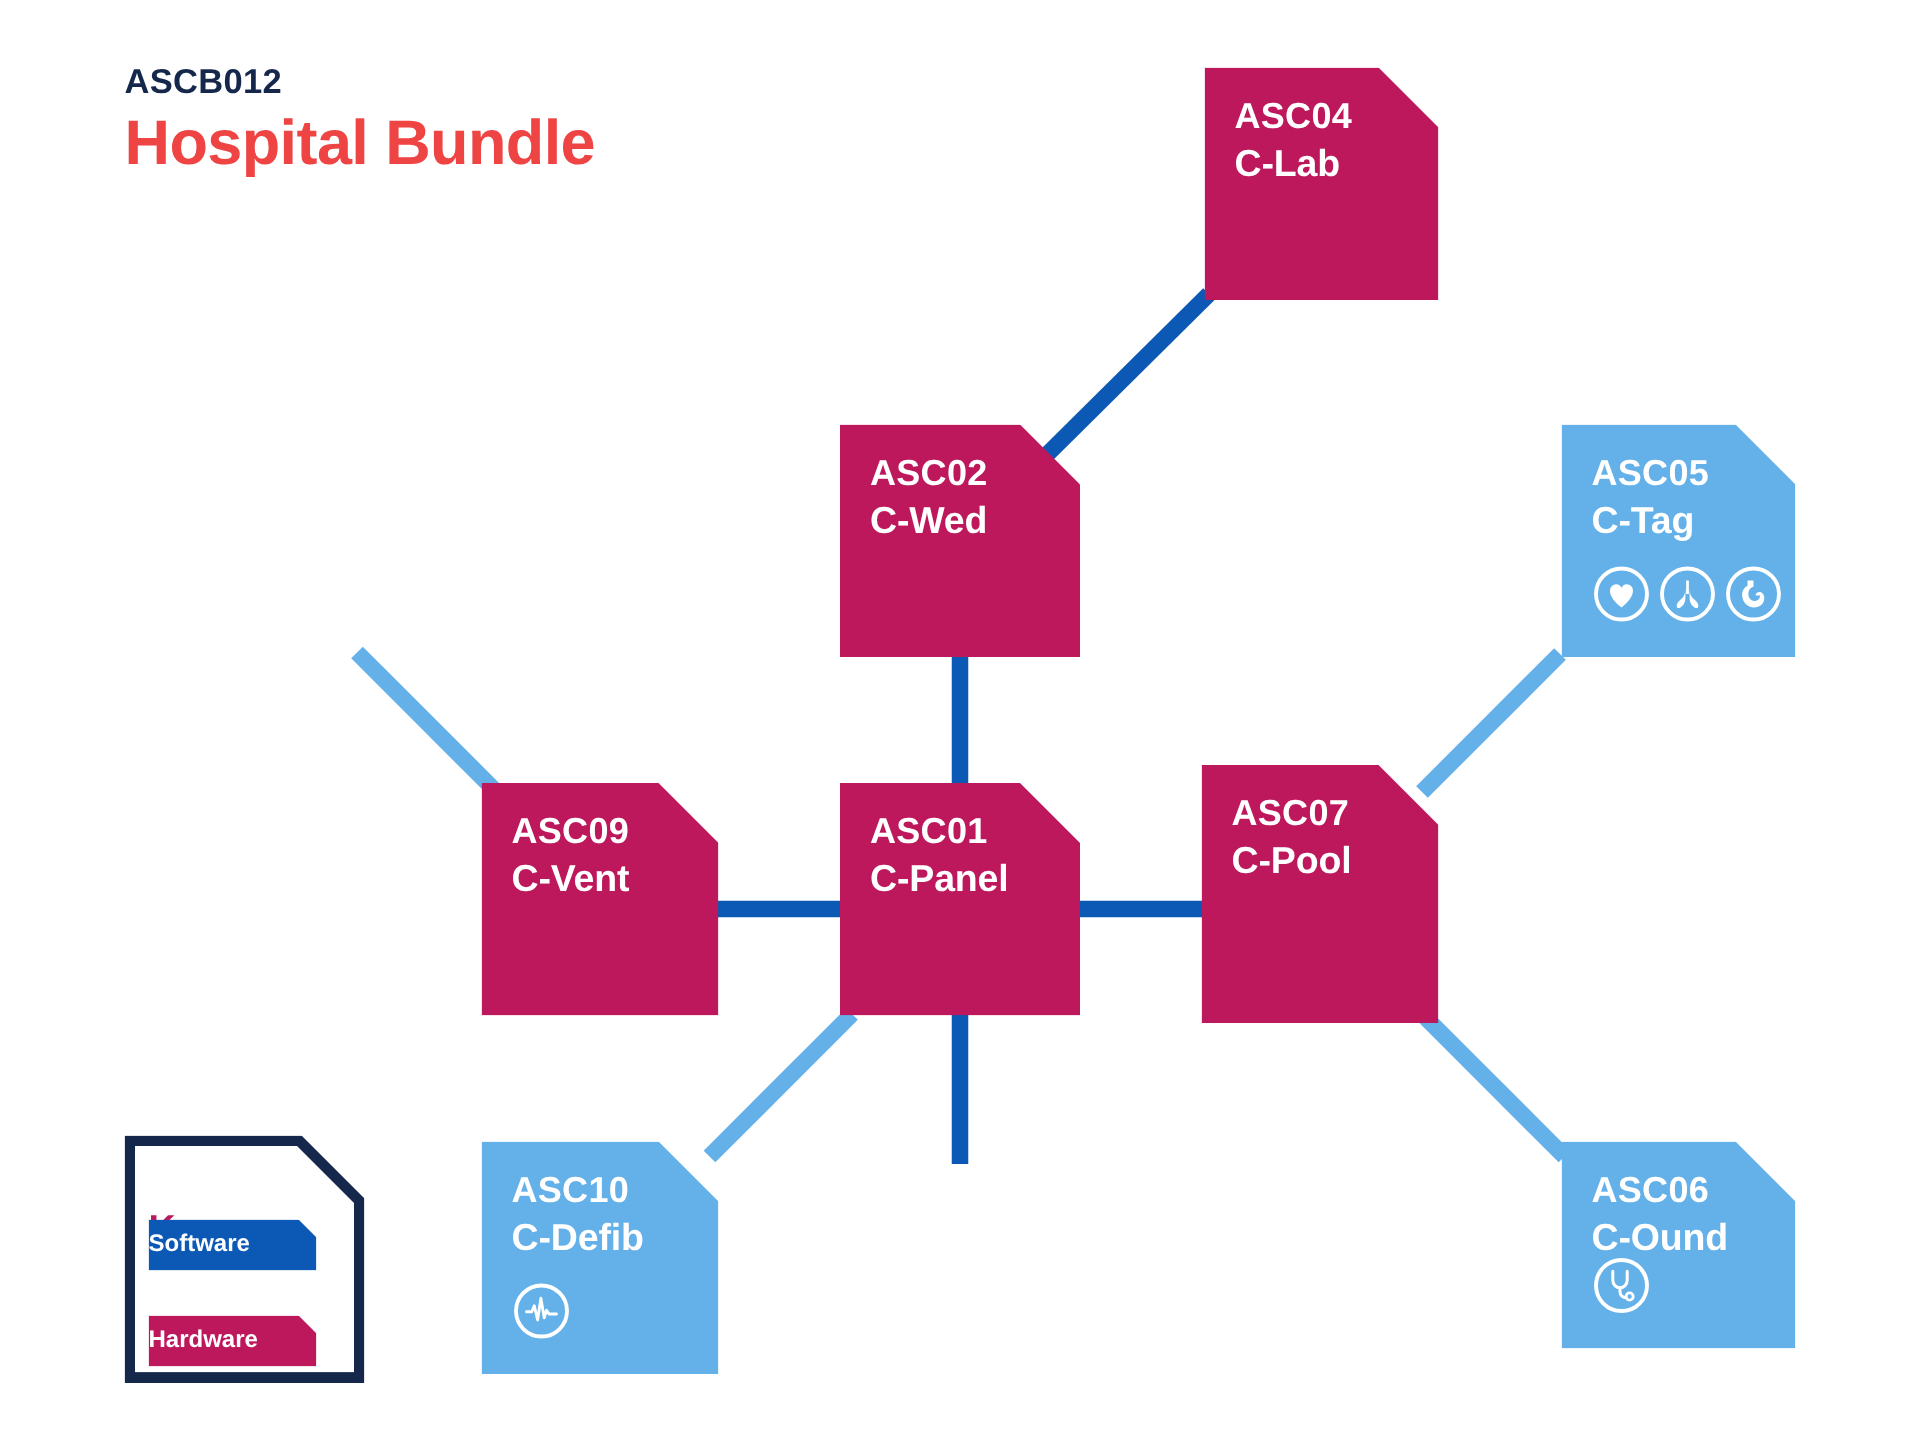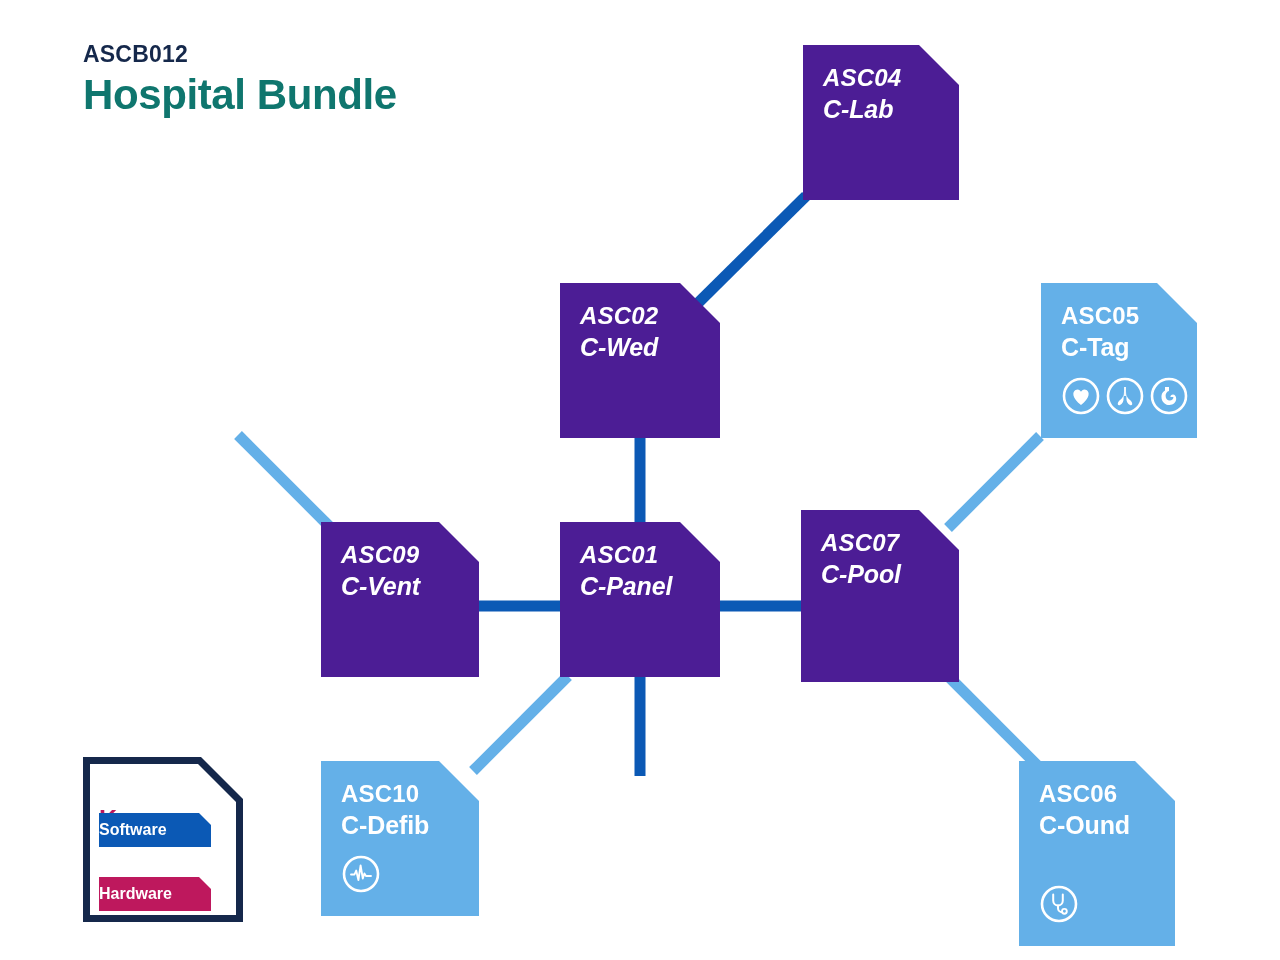--- a/index.html
+++ b/index.html
@@ -29,21 +29,21 @@
   .title-code {
     font-size: 23px;
     font-weight: 700;
     color: #15284b;
     letter-spacing: 0.2px;
     line-height: 1.1;
   }
   .title-main {
     font-size: 42px;
     font-weight: 800;
-    color: #0f766e;
+    color: #ef4444;
     letter-spacing: -0.4px;
     line-height: 1.15;
     margin-top: 4px;
   }
 
   
   #links {
     position: absolute;
     left: 0;
     top: 0;
@@ -52,23 +52,22 @@
   }
 
   
   .node {
     position: absolute;
     box-sizing: border-box;
     padding: 18px 20px 0 20px;
     color: #ffffff;
   }
   .node.sw {
-    background: #4c1d95;
+    background: #be185d;
     clip-path: polygon(0 0, calc(100% - 40px) 0, 100% 40px, 100% 100%, 0 100%);
-    font-style: italic;
   }
   .node.hw {
     background: #64b0e8;
     clip-path: polygon(0 0, calc(100% - 40px) 0, 100% 40px, 100% 100%, 0 100%);
   }
   .node-id {
     font-size: 24px;
     font-weight: 600;
     line-height: 1.25;
     letter-spacing: 0.2px;
@@ -245,21 +244,21 @@
         <svg width="40" height="40" viewBox="0 0 40 40">
           <circle cx="20" cy="20" r="17" fill="none" stroke="#ffffff" stroke-width="2.6"></circle>
           <path d="M10 20.5 L13.5 20.5 L15.2 16.5 L17.4 26 L19.6 11.5 L21.8 24.5
                    L23.4 19.5 L25 22 L30 22" fill="none" stroke="#ffffff" stroke-width="1.9" stroke-linecap="round" stroke-linejoin="round"></path>
         </svg>
       </span>
     </div>
   </div>
 
 
-  <div class="node hw" style="left:1019px; top:761px; width:156px; height:185px;">
+  <div class="node hw" style="left:1041px; top:761px; width:156px; height:138px;">
     <div class="node-id">ASC06</div>
     <div class="node-name">C-Ound</div>
     <div class="node-icons">
       <span>
         <svg width="40" height="40" viewBox="0 0 40 40">
           <circle cx="20" cy="20" r="17" fill="none" stroke="#ffffff" stroke-width="2.6"></circle>
           <path d="M14.2 10.5 L14.2 16.4 C14.2 19.4 16.4 21.5 19 21.5
                    C21.6 21.5 23.8 19.4 23.8 16.4 L23.8 10.5" fill="none" stroke="#ffffff" stroke-width="2" stroke-linecap="round"></path>
           <path d="M19 21.5 L19 24.3 C19 26.5 21 28.2 23.2 28.2" fill="none" stroke="#ffffff" stroke-width="2" stroke-linecap="round"></path>
           <circle cx="25.4" cy="27.3" r="2.4" fill="none" stroke="#ffffff" stroke-width="1.9"></circle>

